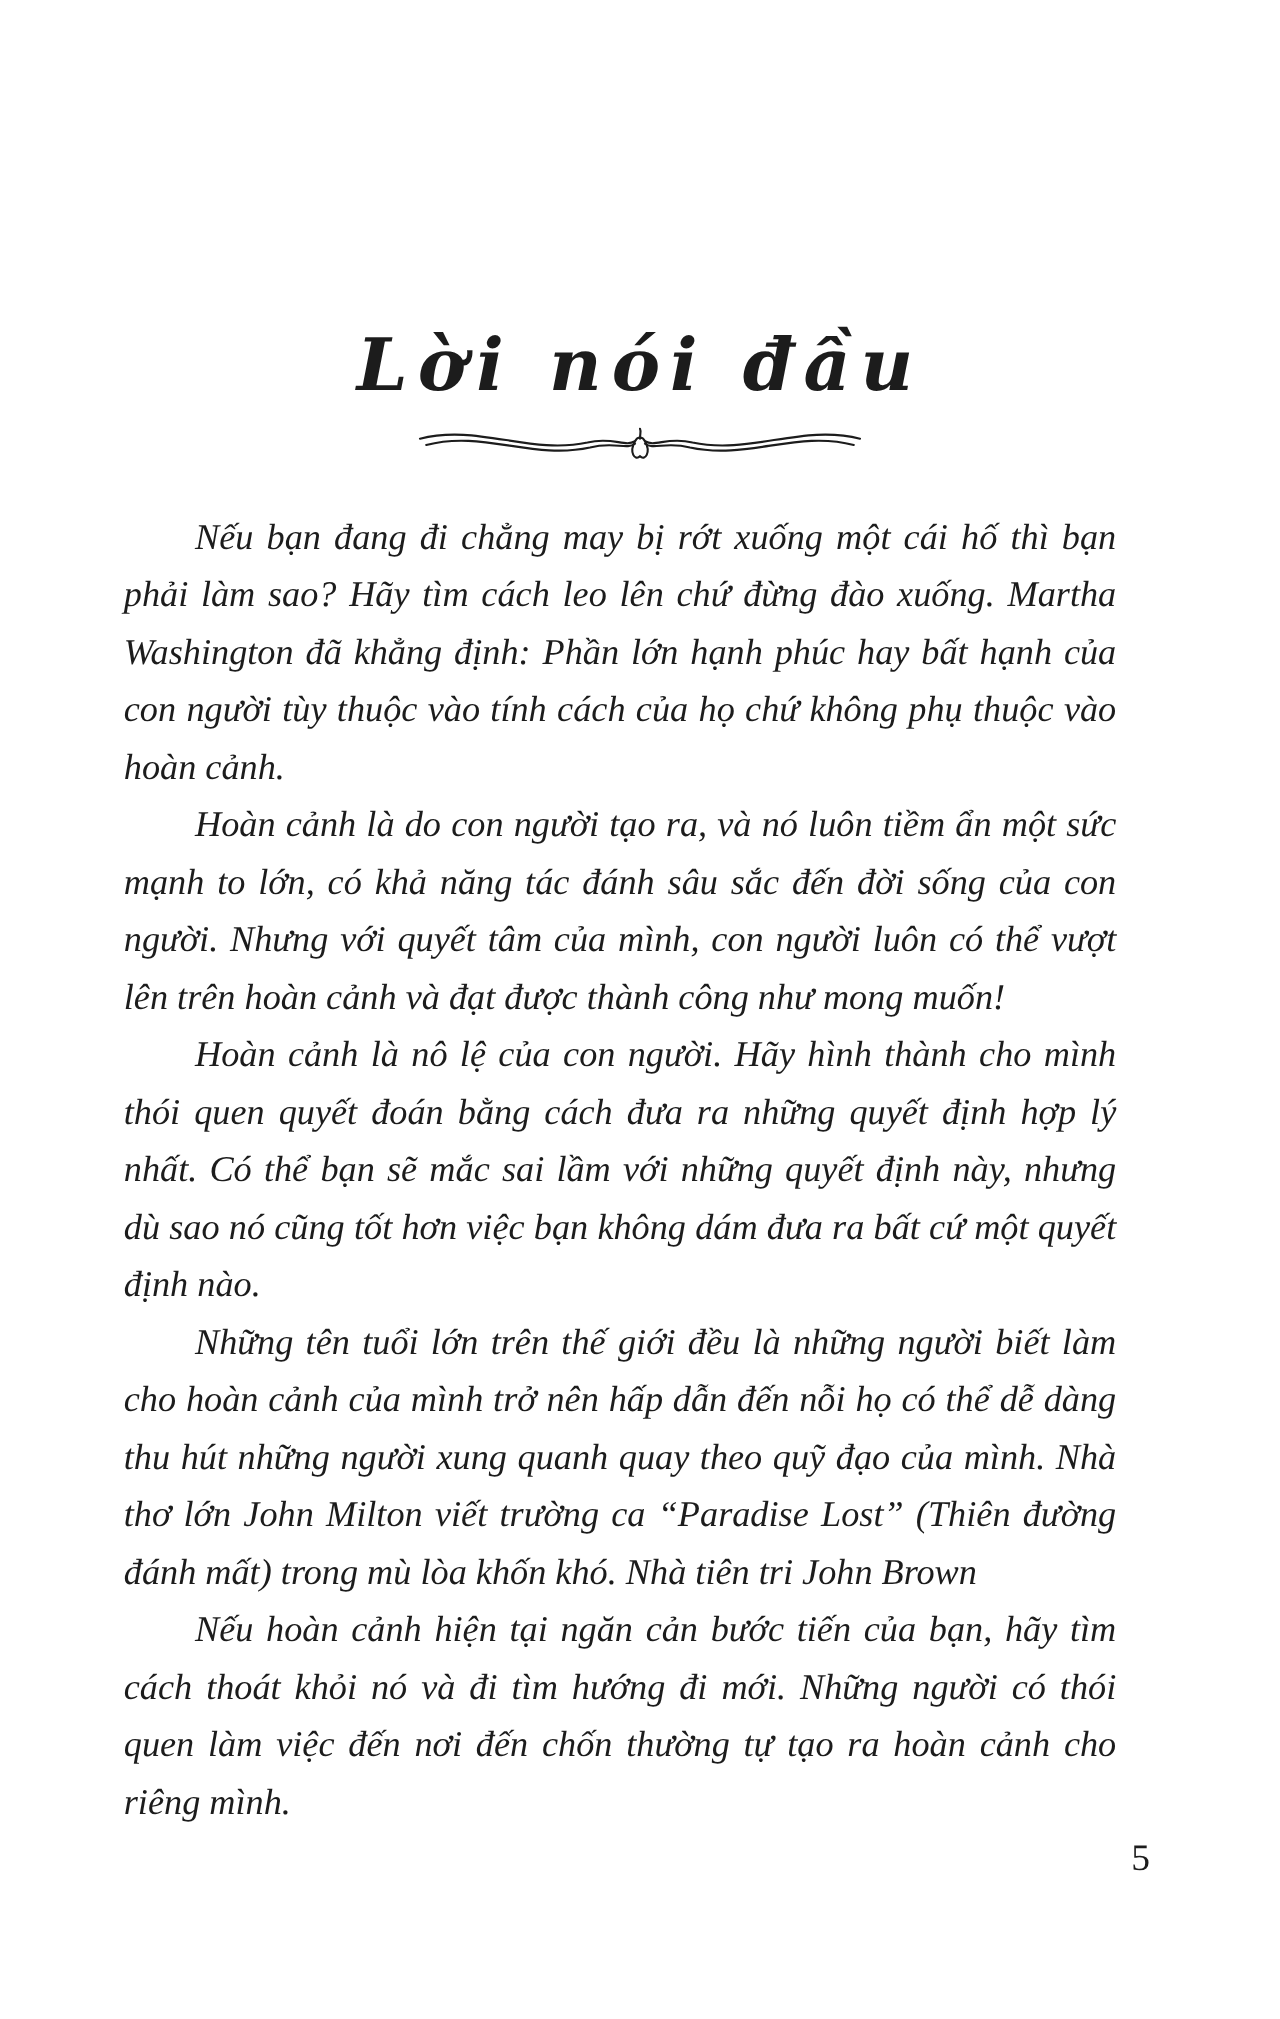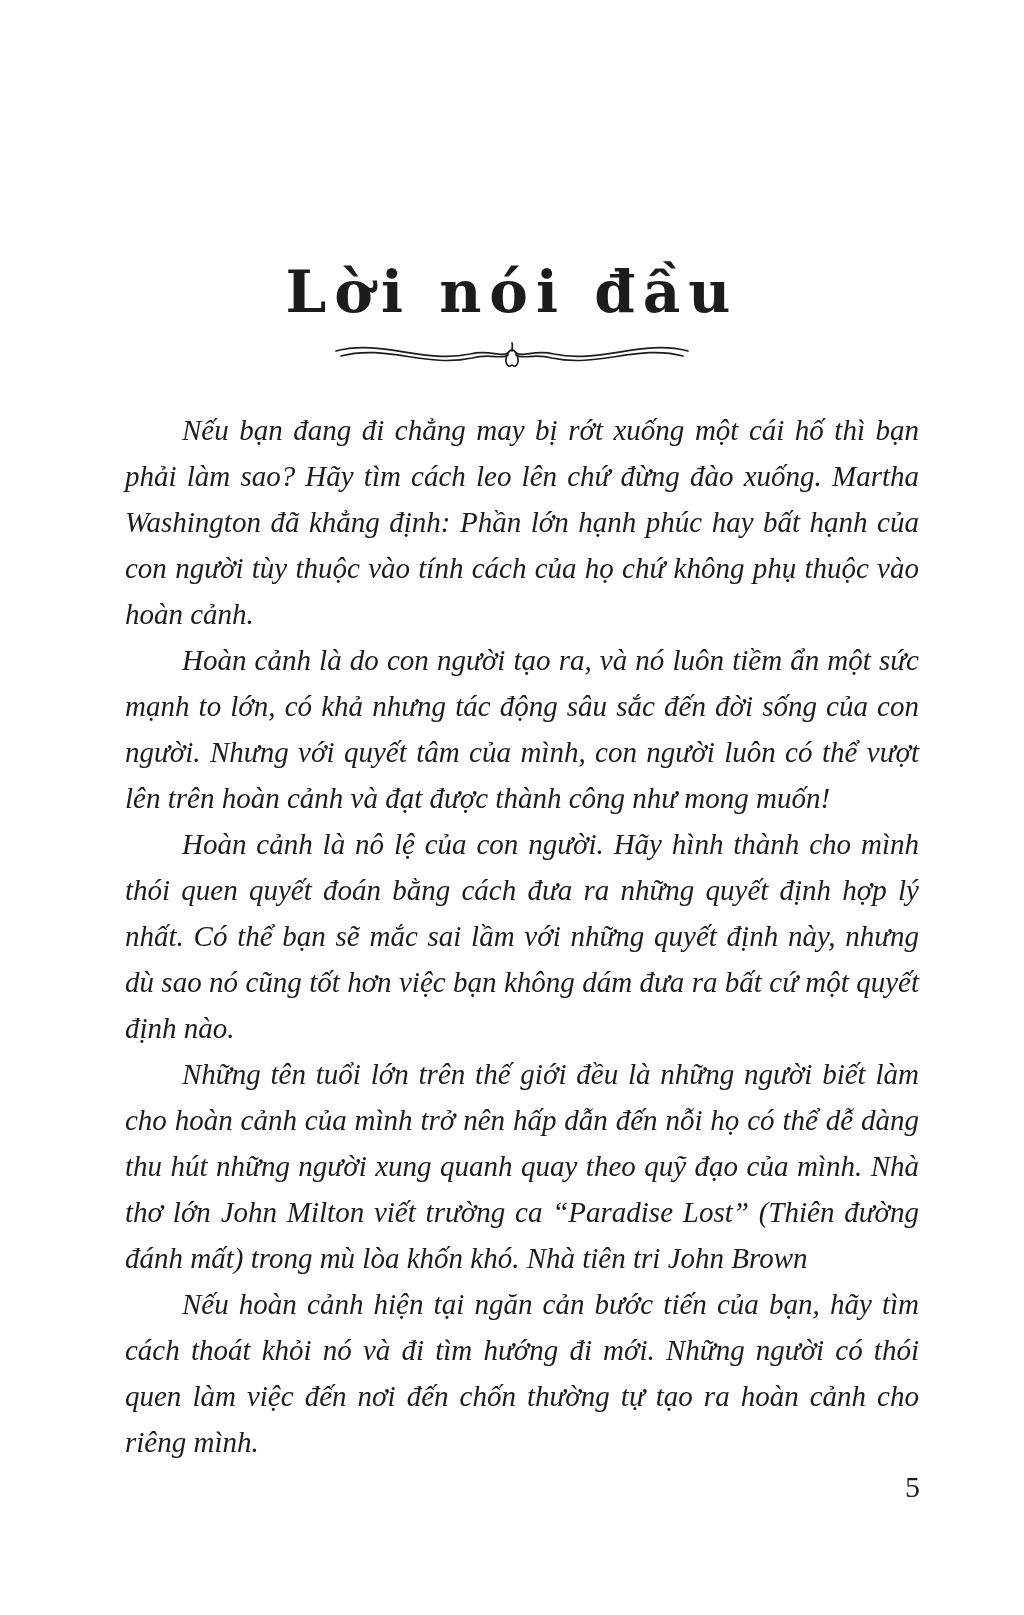--- a/index.html
+++ b/index.html
@@ -17,41 +17,42 @@
     overflow: hidden;
   }
   .title {
     position: absolute;
     top: 258px;
     left: 0;
     width: 1024px;
     margin: 0;
     text-align: center;
     font-family: "DejaVu Serif", serif;
+    font-style: italic;
     font-weight: bold;
     font-size: 58px;
     letter-spacing: 8px;
     color: #1c1c1c;
   }
   .flourish {
     position: absolute;
     top: 335px;
     left: 332px;
     width: 360px;
     height: 38px;
   }
   .flourish svg {
     display: block;
     width: 100%;
     height: 100%;
   }
   .body-text {
     position: absolute;
     top: 407px;
-    left: 125px;
+    left: 99px;
     width: 794px;
     font-style: italic;
     font-size: 29px;
     line-height: 46px;
     text-align: justify;
     color: #1c1c1c;
   }
   .body-text p {
     margin: 0;
     padding: 0;
@@ -81,21 +82,21 @@
       <path d="M9,21 C54,9 94,33 140,23 C159,18 169,25 176,20"></path>
       <path d="M356,16 C310,4 268,29 222,19 C202,14 192,23 184,18"></path>
       <path d="M351,21 C306,9 266,33 220,23 C201,18 191,25 184,20"></path>
       <path d="M176,18 C171,27 176,34 180,30 C184,34 189,27 184,18 C182,14 178,14 176,18 Z"></path>
       <path d="M180,16 C180,12 181,10 180,8"></path>
     </svg>
   </div>
 
   <div class="body-text">
     <p>Nếu bạn đang đi chẳng may bị rớt xuống một cái hố thì bạn phải làm sao? Hãy tìm cách leo lên chứ đừng đào xuống. Martha Washington đã khẳng định: Phần lớn hạnh phúc hay bất hạnh của con người tùy thuộc vào tính cách của họ chứ không phụ thuộc vào hoàn cảnh.</p>
-    <p>Hoàn cảnh là do con người tạo ra, và nó luôn tiềm ẩn một sức mạnh to lớn, có khả nhưng tác động sâu sắc đến đời sống của con người. Nhưng với quyết tâm của mình, con người luôn có thể vượt lên trên hoàn cảnh và đạt được thành công như mong muốn!</p>
+    <p>Hoàn cảnh là do con người tạo ra, và nó luôn tiềm ẩn một sức mạnh to lớn, có khả năng tác đánh sâu sắc đến đời sống của con người. Nhưng với quyết tâm của mình, con người luôn có thể vượt lên trên hoàn cảnh và đạt được thành công như mong muốn!</p>
     <p>Hoàn cảnh là nô lệ của con người. Hãy hình thành cho mình thói quen quyết đoán bằng cách đưa ra những quyết định hợp lý nhất. Có thể bạn sẽ mắc sai lầm với những quyết định này, nhưng dù sao nó cũng tốt hơn việc bạn không dám đưa ra bất cứ một quyết định nào.</p>
     <p>Những tên tuổi lớn trên thế giới đều là những người biết làm cho hoàn cảnh của mình trở nên hấp dẫn đến nỗi họ có thể dễ dàng thu hút những người xung quanh quay theo quỹ đạo của mình. Nhà thơ lớn John Milton viết trường ca “Paradise Lost” (Thiên đường đánh mất) trong mù lòa khốn khó. Nhà tiên tri John Brown</p>
     <p>Nếu hoàn cảnh hiện tại ngăn cản bước tiến của bạn, hãy tìm cách thoát khỏi nó và đi tìm hướng đi mới. Những người có thói quen làm việc đến nơi đến chốn thường tự tạo ra hoàn cảnh cho riêng mình.</p>
   </div>
 
   <div class="page-number">5</div>
 
 </div>
 
 </body></html>

